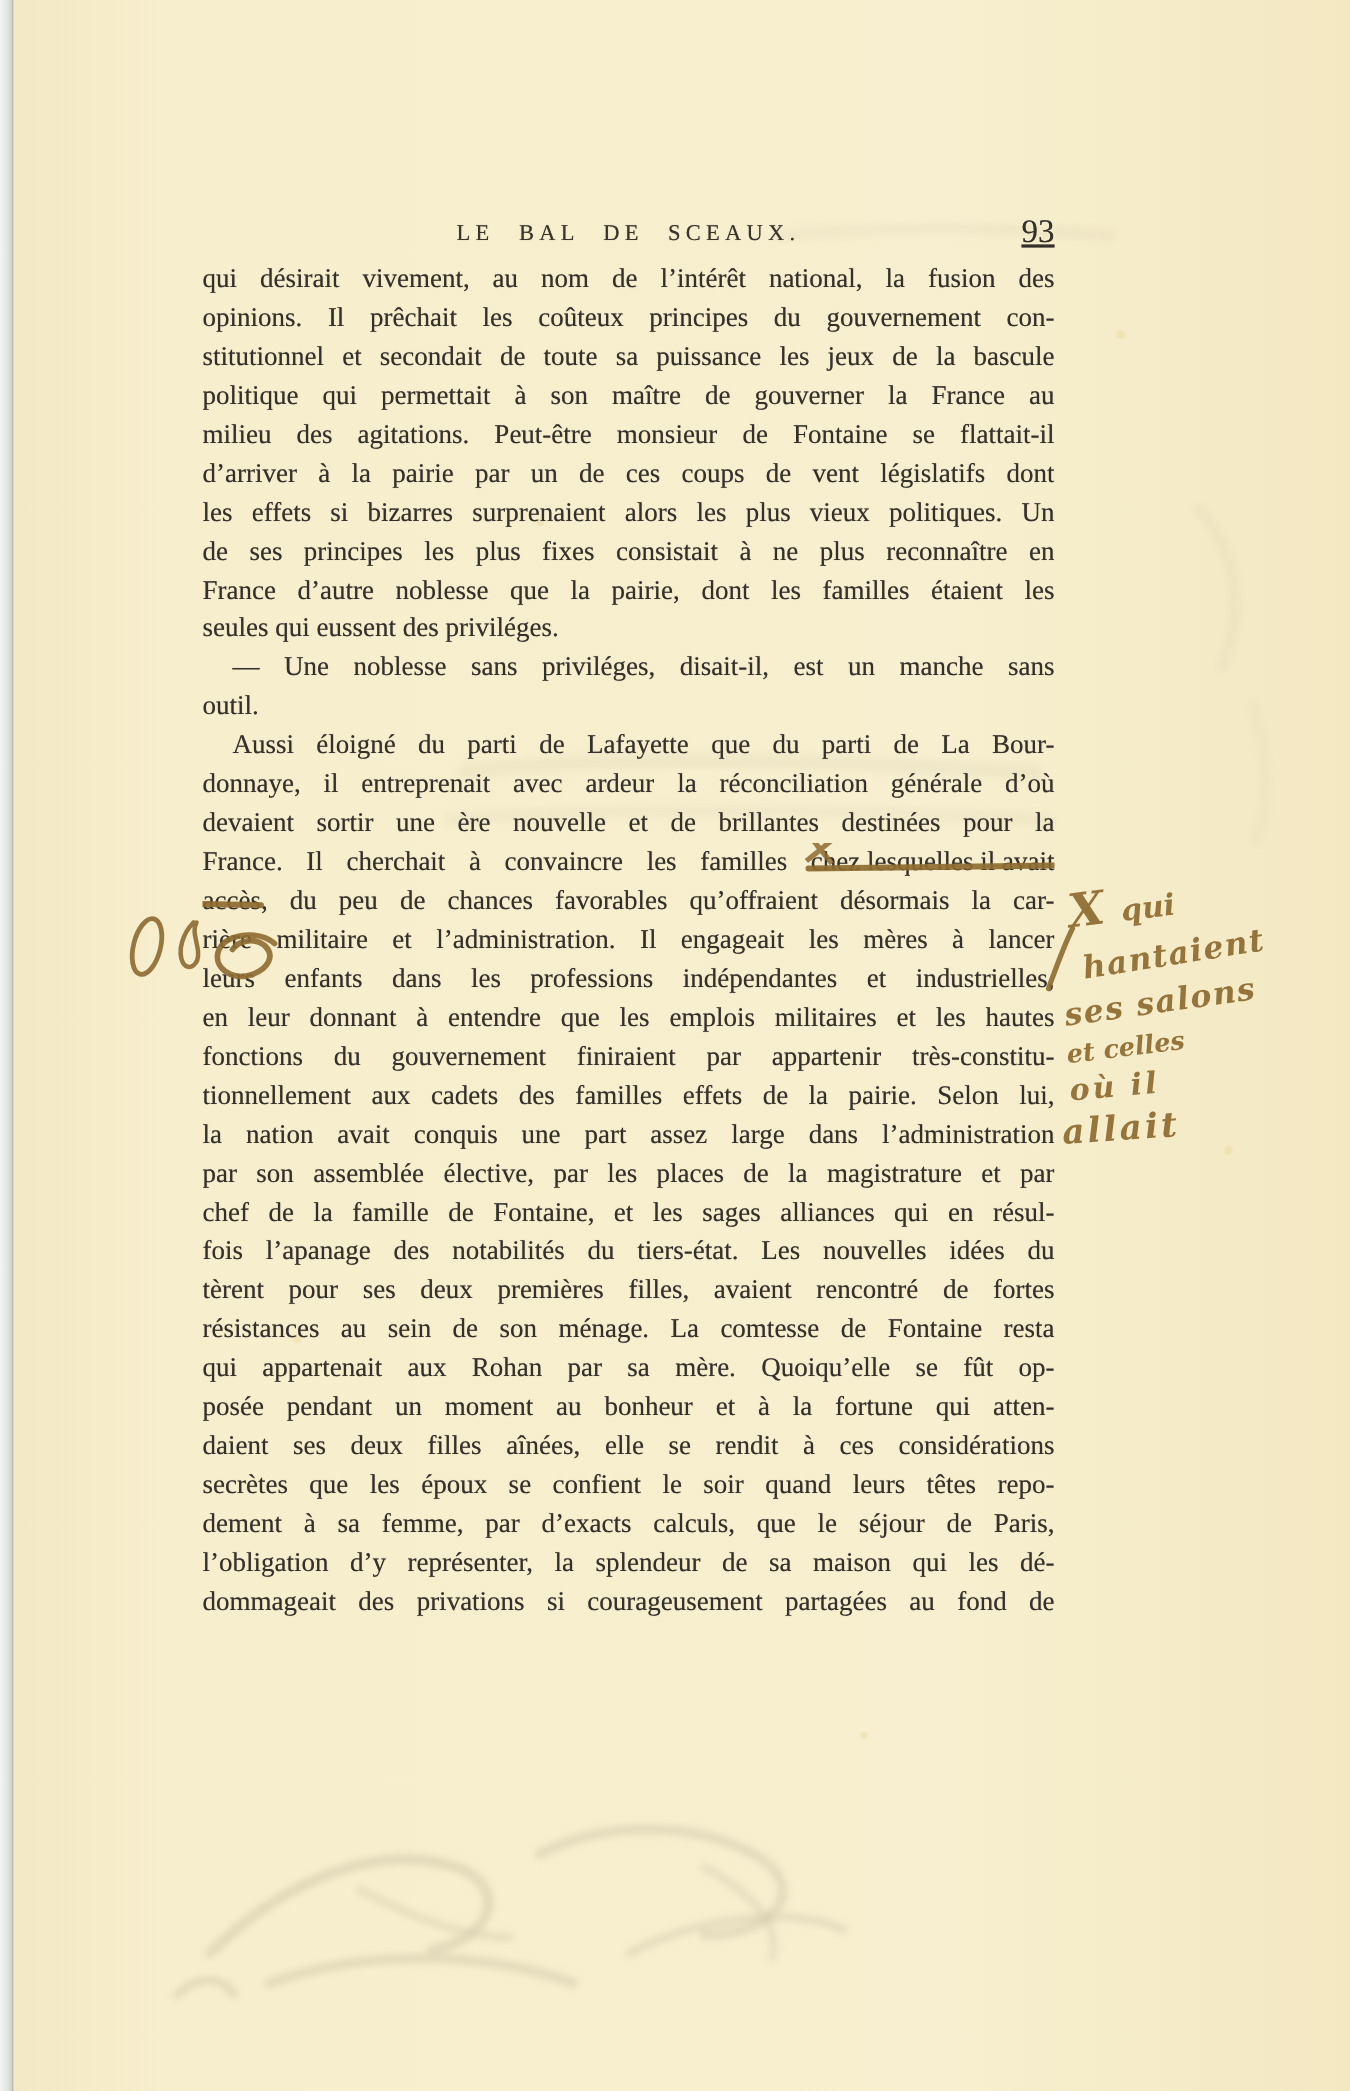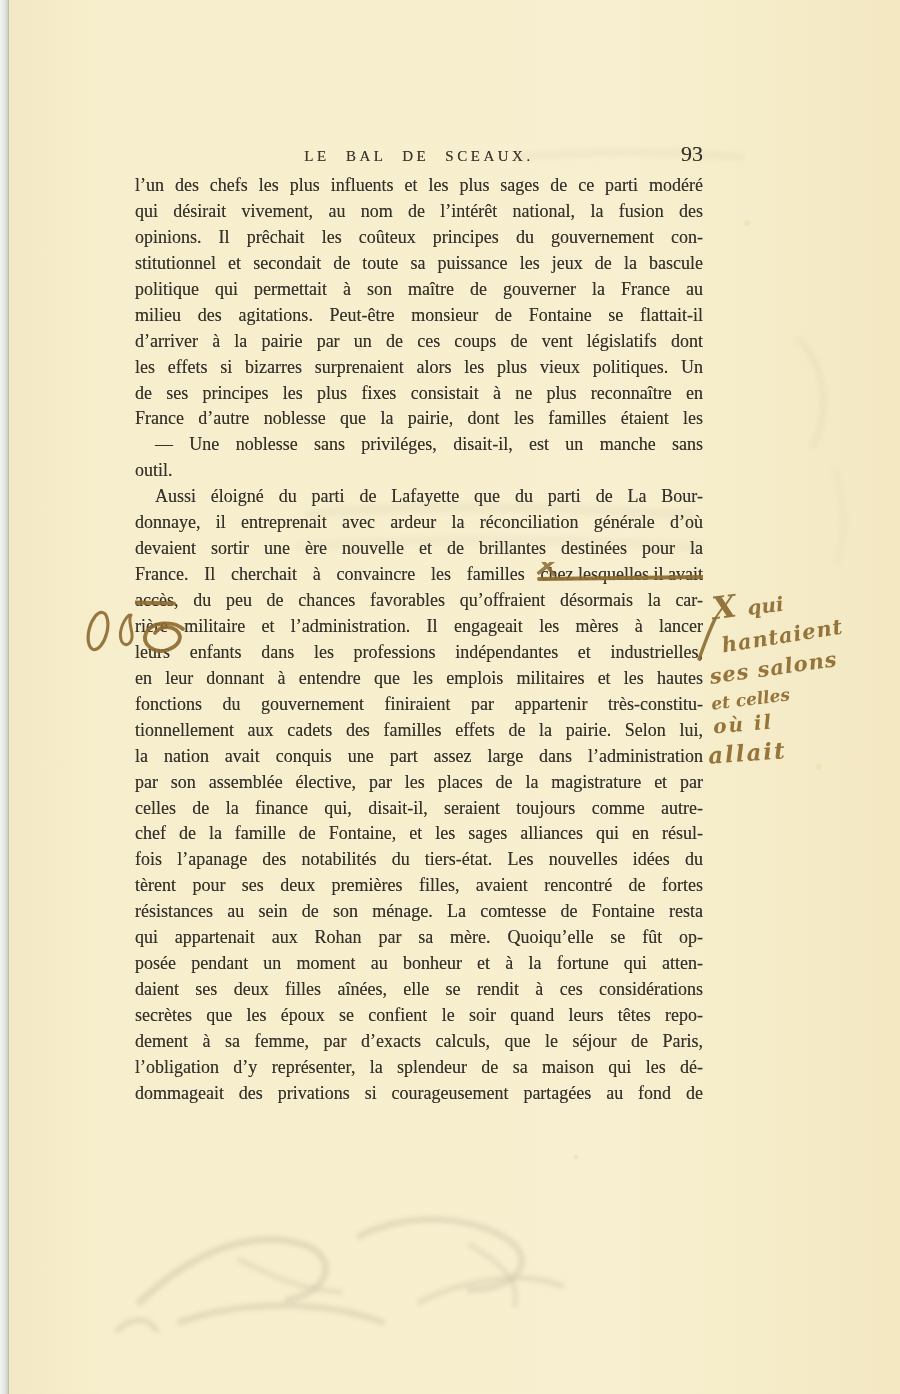--- a/index.html
+++ b/index.html
@@ -23,20 +23,21 @@
   }
   
   .running-head{position:absolute; left:135px; top:147px; width:568px; text-align:center;}
   .running-head .title{
     font-size:15px; font-weight:normal; letter-spacing:3.5px; word-spacing:9px;
     color:#3a352b; text-shadow:0 0 .5px rgba(58,53,43,.6);
   }
   .pageno{
     position:absolute; right:197px; top:141px; font-size:22px; color:#34302a;
     text-shadow:0 0 .4px rgba(52,48,42,.5);
+    text-decoration:underline;
   }
   
   .text-block{position:absolute; left:135px; top:173px; width:568px; color:#34302a;}
   .line{
     height:25.95px; line-height:25.95px; font-size:18px; overflow:hidden;
     text-shadow:0 0 .45px rgba(54,49,42,.55);
   }
   .just{text-align:justify; text-align-last:justify; text-justify:inter-word;}
   .ind{padding-left:20px;}
   
@@ -92,45 +93,44 @@
       <path d="M 240 1260 C 270 1275 300 1290 340 1292" stroke-width="6" opacity=".4"></path>
     </g>
   </svg>
 
   <div class="running-head">
     <span class="title">LE BAL DE SCEAUX.</span>
   </div>
   <div class="pageno">93</div>
 
   <div class="text-block">
-      <div class="line just"><span>l’un des chefs les plus influents et les plus sages de ce parti modéré</span></div>
       <div class="line just"><span>qui désirait vivement, au nom de l’intérêt national, la fusion des</span></div>
       <div class="line just"><span>opinions. Il prêchait les coûteux principes du gouvernement con-</span></div>
       <div class="line just"><span>stitutionnel et secondait de toute sa puissance les jeux de la bascule</span></div>
       <div class="line just"><span>politique qui permettait à son maître de gouverner la France au</span></div>
       <div class="line just"><span>milieu des agitations. Peut-être monsieur de Fontaine se flattait-il</span></div>
       <div class="line just"><span>d’arriver à la pairie par un de ces coups de vent législatifs dont</span></div>
       <div class="line just"><span>les effets si bizarres surprenaient alors les plus vieux politiques. Un</span></div>
       <div class="line just"><span>de ses principes les plus fixes consistait à ne plus reconnaître en</span></div>
       <div class="line just"><span>France d’autre noblesse que la pairie, dont les familles étaient les</span></div>
+      <div class="line"><span>seules qui eussent des priviléges.</span></div>
       <div class="line just ind"><span>— Une noblesse sans priviléges, disait-il, est un manche sans</span></div>
       <div class="line"><span>outil.</span></div>
       <div class="line just ind"><span>Aussi éloigné du parti de Lafayette que du parti de La Bour-</span></div>
       <div class="line just"><span>donnaye, il entreprenait avec ardeur la réconciliation générale d’où</span></div>
       <div class="line just"><span>devaient sortir une ère nouvelle et de brillantes destinées pour la</span></div>
       <div class="line just"><span>France. Il cherchait à convaincre les familles </span><span class="struck has-x">chez lesquelles il avait</span></div>
       <div class="line just"><span class="struck has-loop">accès</span><span>, du peu de chances favorables qu’offraient désormais la car-</span></div>
       <div class="line just"><span>rière militaire et l’administration. Il engageait les mères à lancer</span></div>
       <div class="line just"><span>leurs enfants dans les professions indépendantes et industrielles,</span></div>
       <div class="line just"><span>en leur donnant à entendre que les emplois militaires et les hautes</span></div>
       <div class="line just"><span>fonctions du gouvernement finiraient par appartenir très-constitu-</span></div>
       <div class="line just"><span>tionnellement aux cadets des familles effets de la pairie. Selon lui,</span></div>
       <div class="line just"><span>la nation avait conquis une part assez large dans l’administration</span></div>
       <div class="line just"><span>par son assemblée élective, par les places de la magistrature et par</span></div>
-      <div class="line just"><span>celles de la finance qui, disait-il, seraient toujours comme autre-</span></div>
       <div class="line just"><span>chef de la famille de Fontaine, et les sages alliances qui en résul-</span></div>
       <div class="line just"><span>fois l’apanage des notabilités du tiers-état. Les nouvelles idées du</span></div>
       <div class="line just"><span>tèrent pour ses deux premières filles, avaient rencontré de fortes</span></div>
       <div class="line just"><span>résistances au sein de son ménage. La comtesse de Fontaine resta</span></div>
       <div class="line just"><span>qui appartenait aux Rohan par sa mère. Quoiqu’elle se fût op-</span></div>
       <div class="line just"><span>posée pendant un moment au bonheur et à la fortune qui atten-</span></div>
       <div class="line just"><span>daient ses deux filles aînées, elle se rendit à ces considérations</span></div>
       <div class="line just"><span>secrètes que les époux se confient le soir quand leurs têtes repo-</span></div>
       <div class="line just"><span>dement à sa femme, par d’exacts calculs, que le séjour de Paris,</span></div>
       <div class="line just"><span>l’obligation d’y représenter, la splendeur de sa maison qui les dé-</span></div>

